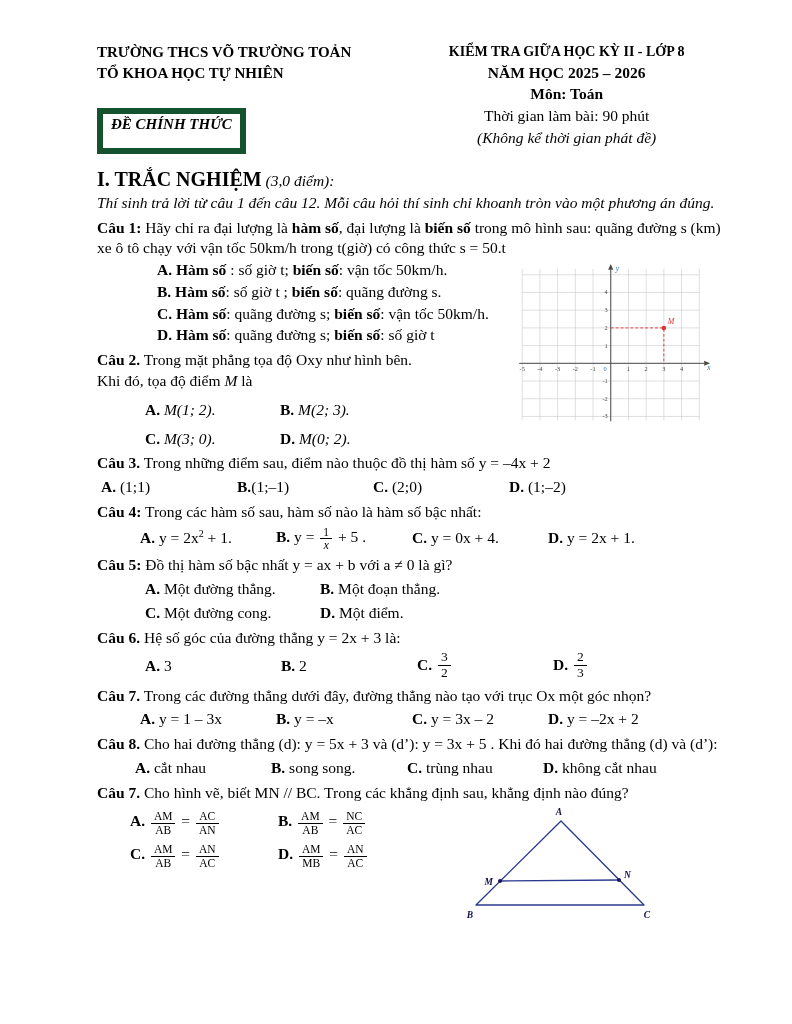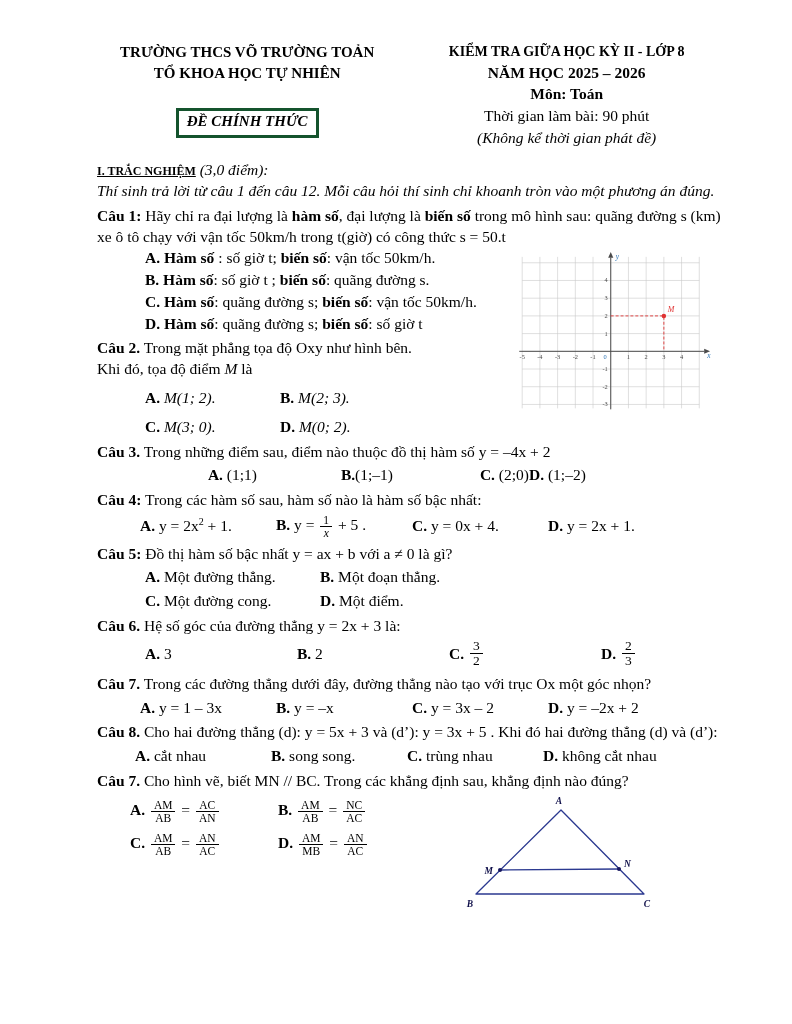--- a/index.html
+++ b/index.html
@@ -3,39 +3,39 @@
 <meta charset="utf-8">
 <style>
   html,body{margin:0;padding:0;}
   body{width:792px;height:1024px;background:#ffffff;color:#000;font-family:"Liberation Serif",serif;}
   .page{position:relative;width:792px;height:1024px;box-sizing:border-box;
         padding:42px 56px 14px 97px;font-size:15.5px;line-height:1.34;overflow:hidden;}
   .b{font-weight:700;}
   .i{font-style:italic;}
   
   .header{display:flex;align-items:flex-start;}
-  .h-left{width:47%;text-align:center;font-family:Liberation Serif, serif;}
+  .h-left{width:47%;font-family:Liberation Serif, serif;}
   .h-left .hl{font-weight:700;font-size:15px;line-height:1.4;}
   .h-right{width:53%;text-align:center;line-height:1.4;}
   .h-right .l1{font-weight:700;font-size:14px;}
   .h-right .l2,.h-right .l3{font-weight:700;}
   .h-right .l5{font-style:italic;text-align:center;}
-  .official{display:inline-block;margin-top:24px;border:3px solid #14532d;
-            padding:0 8px 4px;font-weight:700;font-style:italic;font-size:15px;}
+  .official{display:inline-block;margin-top:24px;border:6px solid #14532d;
+            padding:0 8px 14px;font-weight:700;font-style:italic;font-size:15px;}
   
   .sec-head{margin-top:12px;}
-  .sec-head .t{font-weight:700;font-size:12px;text-decoration:underline;}
+  .sec-head .t{font-weight:700;font-size:20px;}
   .sec-head .p{font-style:italic;}
   .instr{font-style:italic;}
   
   .q{margin-top:4px;}
   .clearb{clear:both;}
   .cf::after{content:"";display:table;clear:both;}
   .optlist{margin-left:48px;}
-  .optlist > div{margin:1px 0;}
+  .optlist > div{margin:1px 12px;}
   .orow{display:flex;margin:3px 0 2px 43px;align-items:center;}
   .orow .o{width:136px;}
   .orow .o:last-child{width:auto;}
   .orow.q2r{margin-left:48px;margin-top:8px;}
   .orow.q2r .o{width:135px;}
   .orow.q5r{margin-left:48px;}
   .orow.q5r .o{width:175px;}
   .orow.q9r{margin-left:33px;margin-top:7px;}
   .orow.q9r .o{width:148px;}
   .sup{vertical-align:super;font-size:10px;line-height:0;}
@@ -143,21 +143,21 @@
       <span class="o"><span class="b">C.</span> <span class="i">M(3; 0).</span></span>
       <span class="o"><span class="b">D.</span> <span class="i">M(0; 2).</span></span>
     </div>
   </div>
 
   <div class="q clearb">
     <div>
       <span class="b">Câu 3.</span>
       <span>Trong những điểm sau, điểm nào thuộc đồ thị hàm số </span><span>y = –4x + 2</span>
     </div>
-    <div class="orow" style="margin-left:24px;text-align:right;">
+    <div class="orow" style="margin-left:4px;">
       <span class="o"><span class="b">A.</span> <span>(1;1)</span></span>
       <span class="o"><span class="b">B.</span><span>(1;–1)</span></span>
       <span class="o"><span class="b">C.</span> <span>(2;0)</span></span>
       <span class="o"><span class="b">D.</span> <span>(1;–2)</span></span>
     </div>
   </div>
 
   <div class="q">
     <div>
       <span class="b">Câu 4:</span>
@@ -184,21 +184,21 @@
       <span class="o"><span class="b">C.</span> <span>Một đường cong.</span></span>
       <span class="o"><span class="b">D.</span> <span>Một điểm.</span></span>
     </div>
   </div>
 
   <div class="q">
     <div>
       <span class="b">Câu 6.</span>
       <span>Hệ số góc của đường thẳng y = 2x + 3 là:</span>
     </div>
-    <div class="orow" style="margin-left:48px;margin-bottom:4px;gap:16px;">
+    <div class="orow" style="margin-left:48px;margin-bottom:4px;">
       <span class="o"><span class="b">A.</span> <span>3</span></span>
       <span class="o"><span class="b">B.</span> <span>2</span></span>
       <span class="o"><span class="b">C.</span> <span class="frac med"><span class="fn">3</span><span class="fd">2</span></span></span>
       <span class="o"><span class="b">D.</span> <span class="frac med"><span class="fn">2</span><span class="fd">3</span></span></span>
     </div>
   </div>
 
   <div class="q">
     <div>
       <span class="b">Câu 7.</span>

